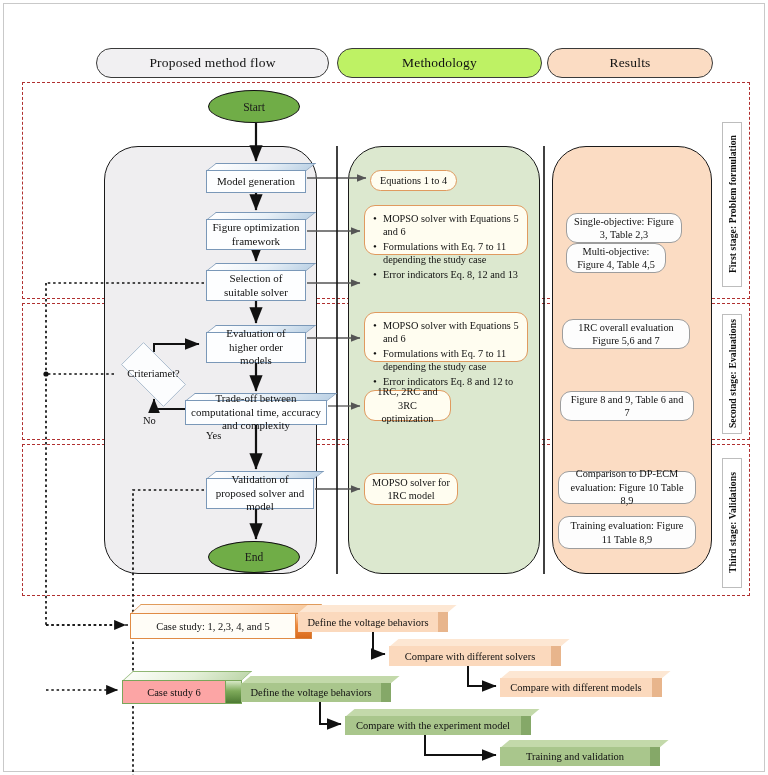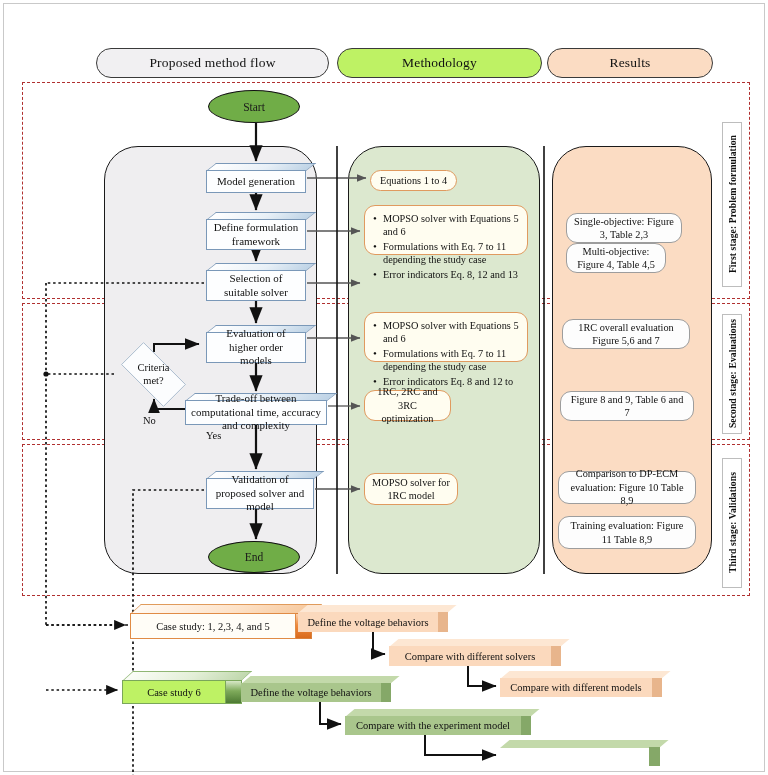--- a/index.html
+++ b/index.html
@@ -83,21 +83,21 @@
   #decision{
     position:absolute; left:111px; top:352px; width:85px; height:45px;
   }
   #decision .dia{
     position:absolute; inset:0;
     background:#fcfdfe; border:1px solid #8fa7bd;
     transform:rotate(45deg) scale(.705);
     transform-origin:center;
   }
   #decision .dtxt{
-    position:absolute; inset:0; display:flex; flex-direction:column;
+    position:absolute; inset:0; display:flex; flex-direction:row;
     align-items:center; justify-content:center;
     font-size:10.5px; line-height:1.2; z-index:2;
   }
 
   
   .methbox{
     position:absolute; background:#fffdf0; border:1px solid #e09a5f;
     border-radius:11px; font-size:10.3px; line-height:1.3;
     display:flex; align-items:center; justify-content:center; text-align:center;
     padding:3px 7px;
@@ -155,21 +155,21 @@
     position:absolute; right:0; top:9px; width:17px; height:calc(100% - 9px);
     background:linear-gradient(180deg,#fbd3b0 0%,#ef8b3f 45%,#d96a1b 100%);
     border:1px solid #d9813c; z-index:2;
   }
   .big3d .btop{
     position:absolute; left:0; top:0; width:calc(100% - 1px); height:10px;
     background:linear-gradient(100deg,#fffaf4 0%,#fde2c8 55%,#f6c79b 100%);
     border:1px solid #e09b5c; border-bottom:none;
     transform:skewX(-48deg); transform-origin:bottom left; z-index:1;
   }
-  .big3d.green .bface{ border-color:#7aa65a; background:#bef264; }
+  .big3d.green .bface{ border-color:#7aa65a; background:#fca5a5; }
   .big3d.green .bside{
     background:linear-gradient(180deg,#d7e8c6 0%,#7fab5b 45%,#4d7a33 100%);
     border-color:#7ba75c;
   }
   .big3d.green .btop{
     background:linear-gradient(100deg,#fbfdf8 0%,#e3efd7 55%,#c0d8ad 100%);
     border-color:#8fb673;
   }
   #cs5{ left:130px; top:604px; width:182px; height:35px; }
   #cs6{ left:122px; top:671px; width:120px; height:33px; }
@@ -291,21 +291,21 @@
   <div class="terminator" id="end-node">End</div>
 
   <div class="proc3d" id="box-model">
     <div class="top"></div>
     <div class="side"></div>
     <div class="face">Model generation</div>
   </div>
   <div class="proc3d" id="box-define">
     <div class="top"></div>
     <div class="side"></div>
-    <div class="face">Define formulation framework</div>
+    <div class="face">Figure optimization framework</div>
   </div>
   <div class="proc3d" id="box-select">
     <div class="top"></div>
     <div class="side"></div>
     <div class="face">Selection of suitable solver</div>
   </div>
   <div class="proc3d" id="box-eval">
     <div class="top"></div>
     <div class="side"></div>
     <div class="face">Evaluation of higher order models</div>
@@ -399,15 +399,16 @@
     <div class="f">Define the voltage behaviors</div>
   </div>
   <div class="bar3d green" id="b5">
     <div class="t"></div>
     <div class="s"></div>
     <div class="f">Compare with the experiment model</div>
   </div>
   <div class="bar3d green" id="b6">
     <div class="t"></div>
     <div class="s"></div>
+    <div class="f">Training and validation</div>
   </div>
 
 </div>
 
 </body></html>

